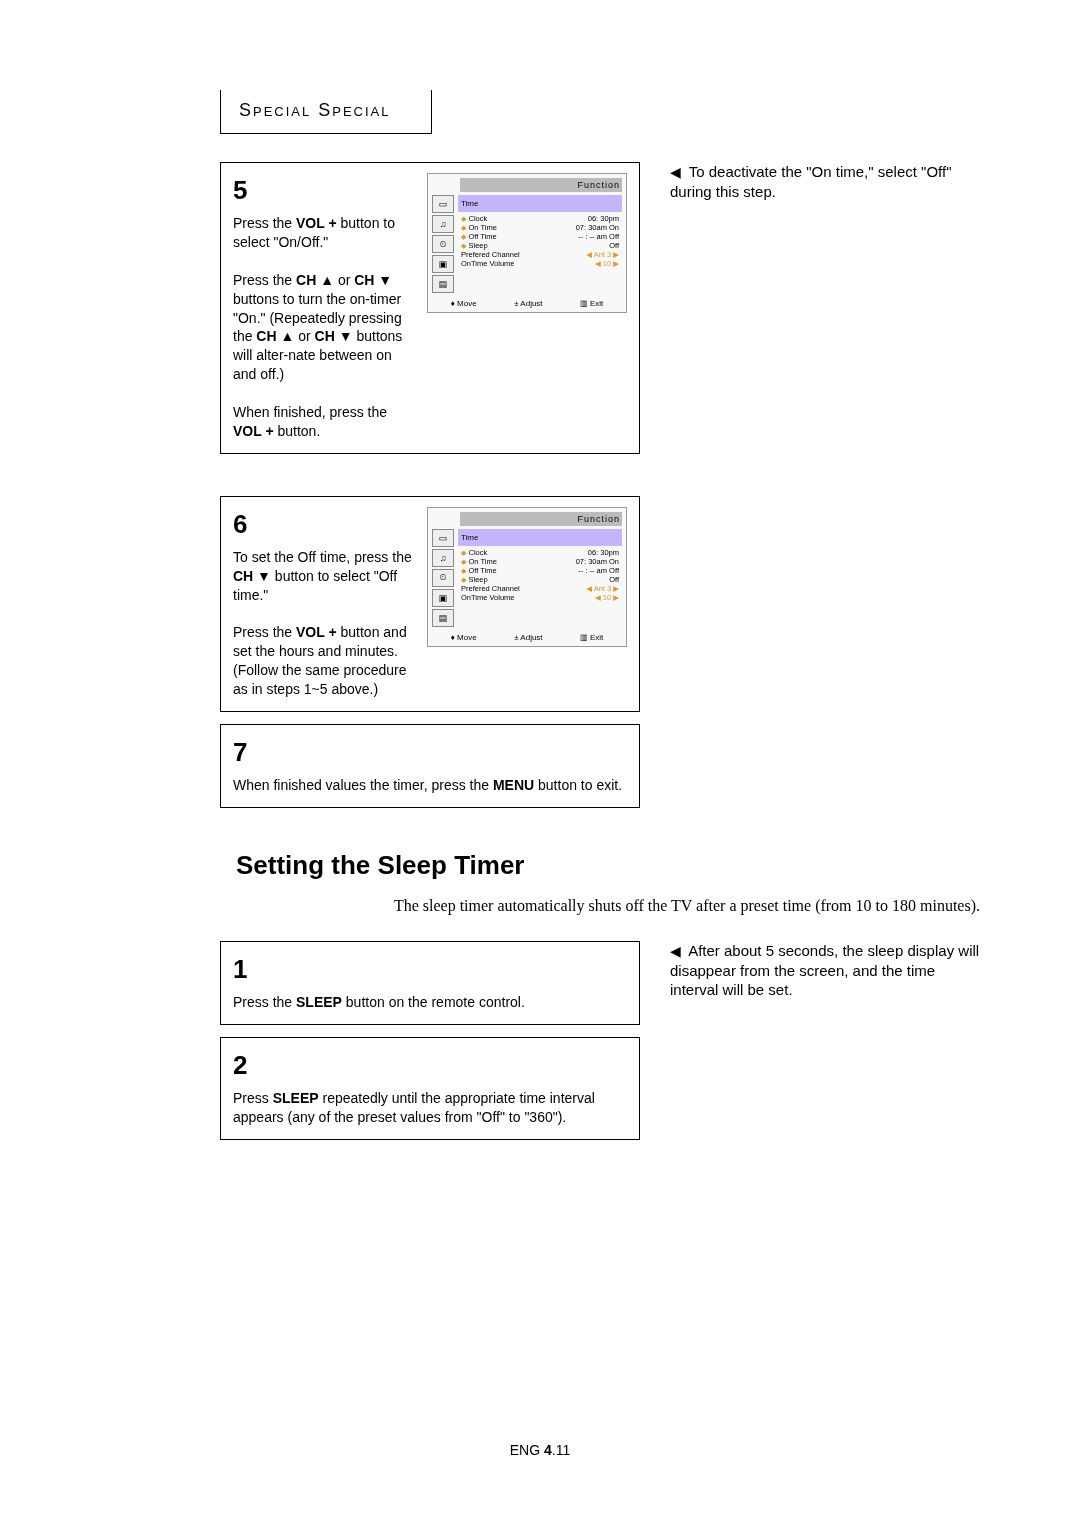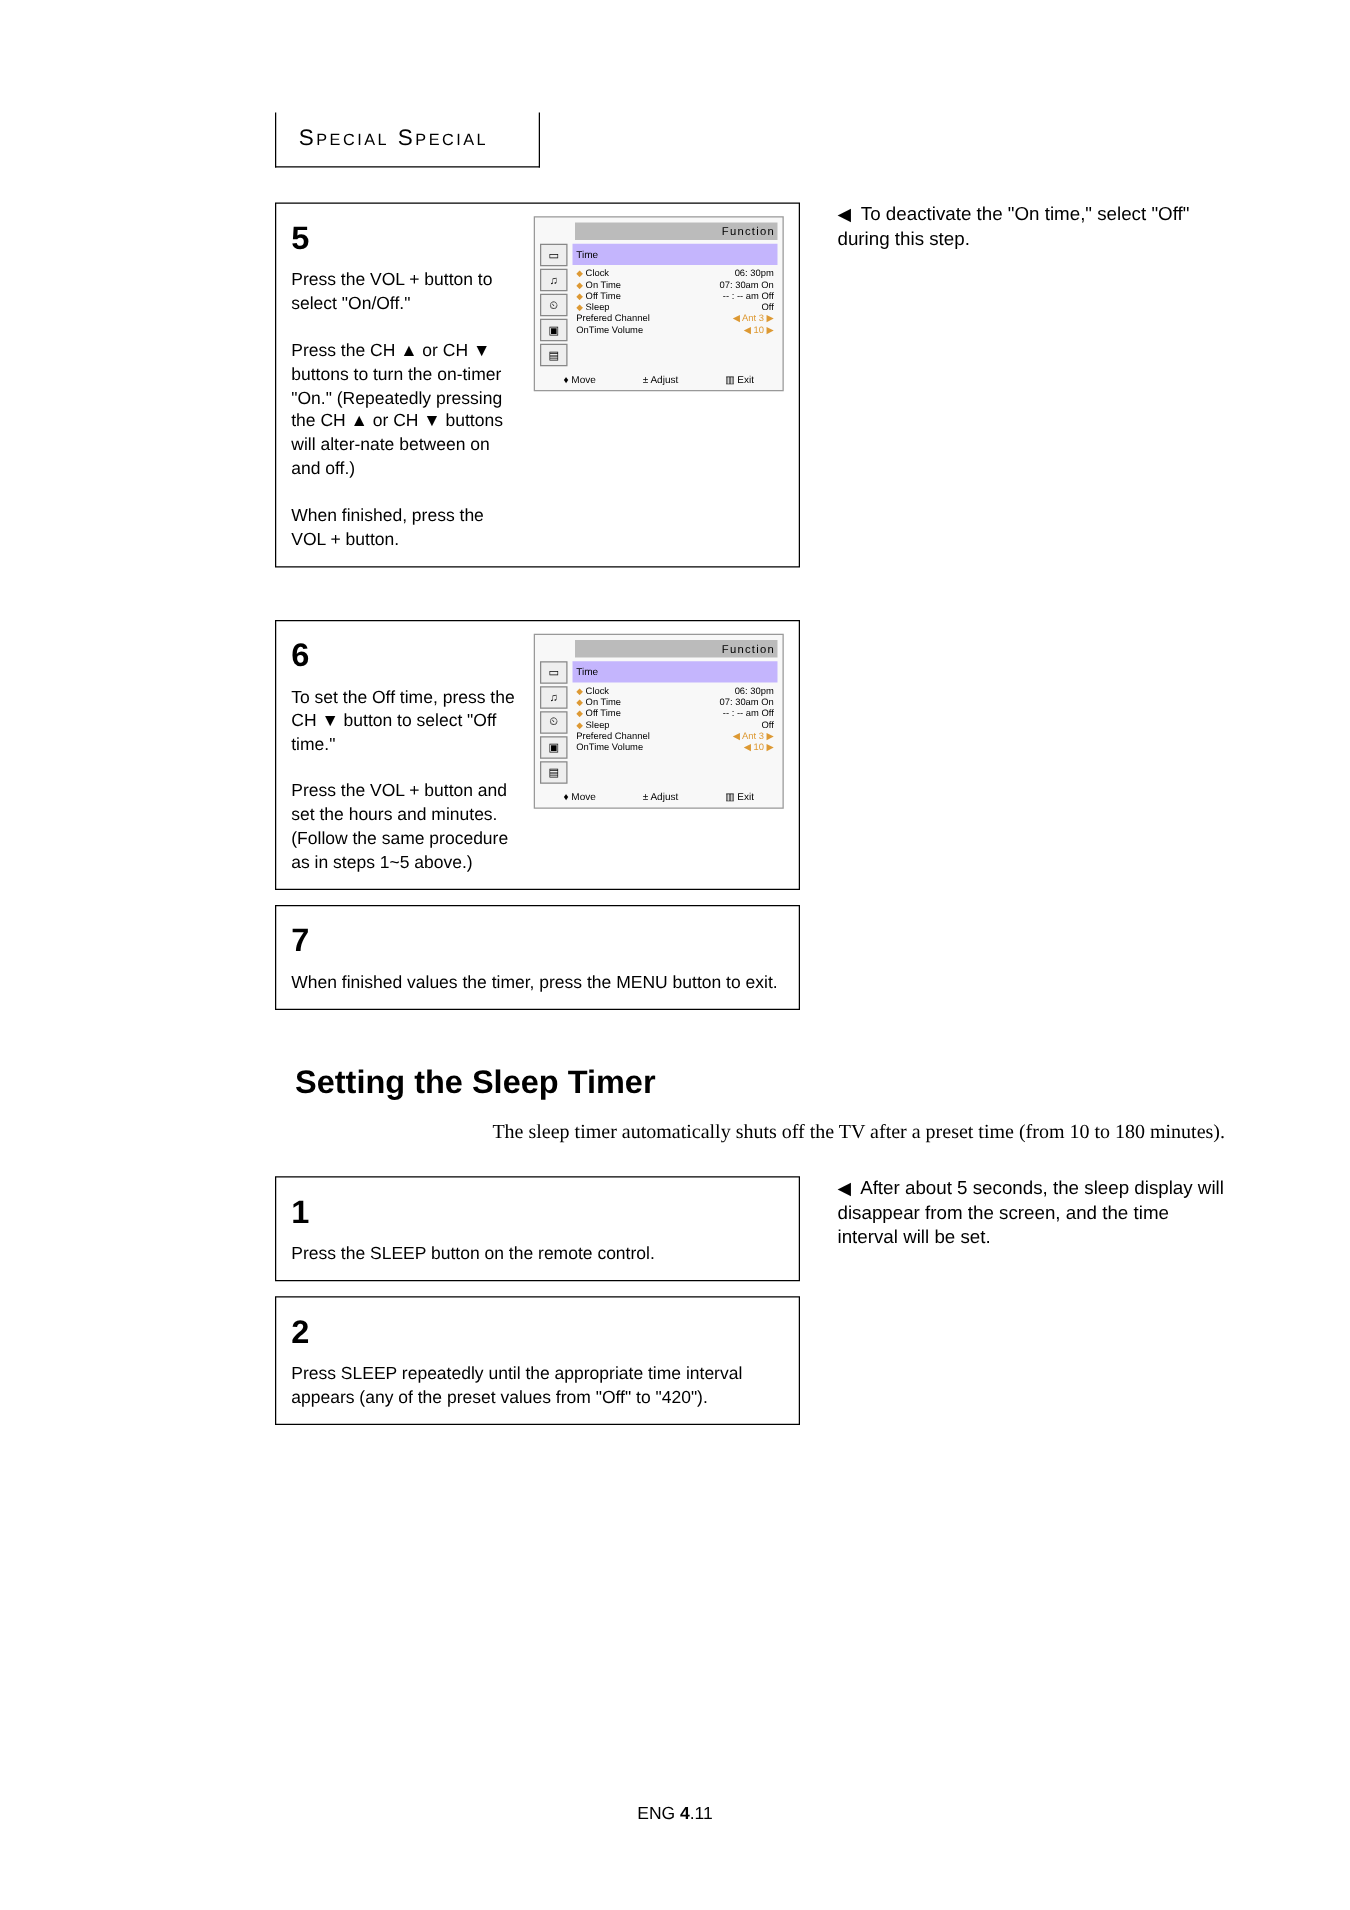--- a/index.html
+++ b/index.html
@@ -41,21 +41,21 @@
   gap: 12px;
   font-size: 14px;
 }
 .step-text { flex: 1; line-height: 1.35; }
 .step-num {
   font-weight: 900;
   font-size: 26px;
   font-family: Arial Black, Arial, sans-serif;
   margin-bottom: 6px;
 }
-.step-box b { font-weight: 400; }
+.step-box b { font-weight: 700; }
 .osd-wrap { width: 200px; }
 .osd {
   border: 1px solid #999;
   background: #f8f8f8;
   font-size: 8px;
   padding: 4px;
 }
 .osd-function {
   background: #bbb;
   text-align: right;
@@ -261,21 +261,21 @@
   <div class="left-col">
     <div class="step-box">
       <div class="step-text">
         <div class="step-num">1</div>
         <p><span>Press the </span><b>SLEEP</b><span> button on the remote control.</span></p>
       </div>
     </div>
     <div class="step-box">
       <div class="step-text">
         <div class="step-num">2</div>
-        <p><span>Press </span><b>SLEEP</b><span> repeatedly until the appropriate time interval appears (any of the preset values from "Off" to "420").</span></p>
+        <p><span>Press </span><b>SLEEP</b><span> repeatedly until the appropriate time interval appears (any of the preset values from "Off" to "360").</span></p>
       </div>
     </div>
   </div>
   <div class="right-col">
     <span class="note-arrow">▶</span>
     <span>After about 5 seconds, the sleep display will disappear from the screen, and the time interval will be set.</span>
   </div>
 </div>
 
 <div class="footer">

